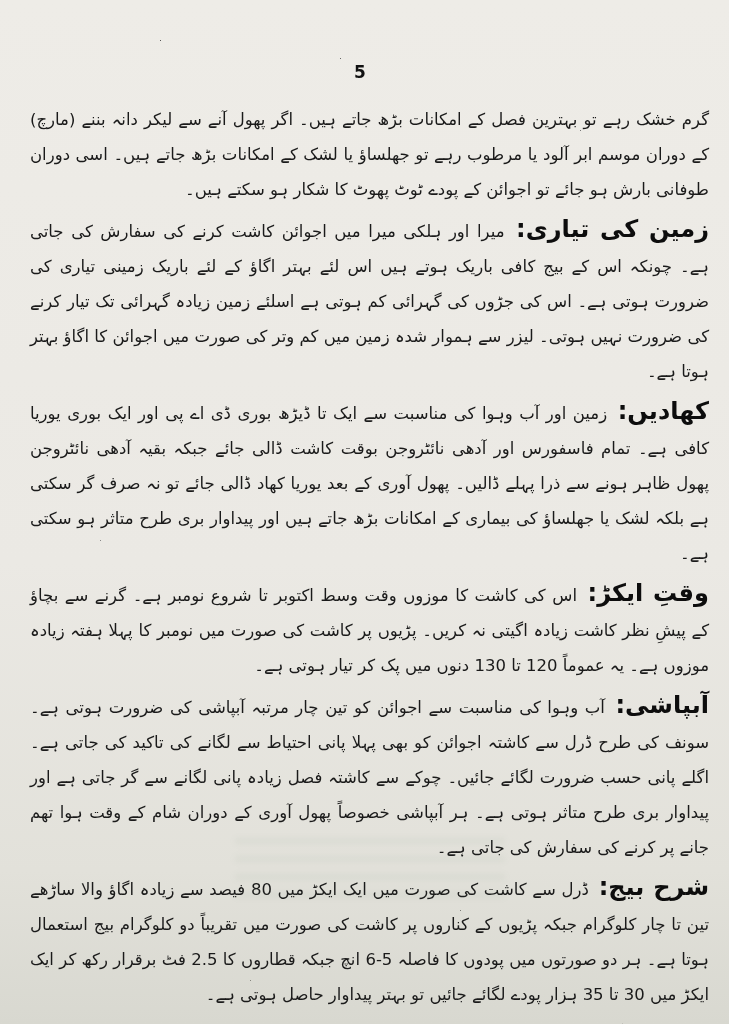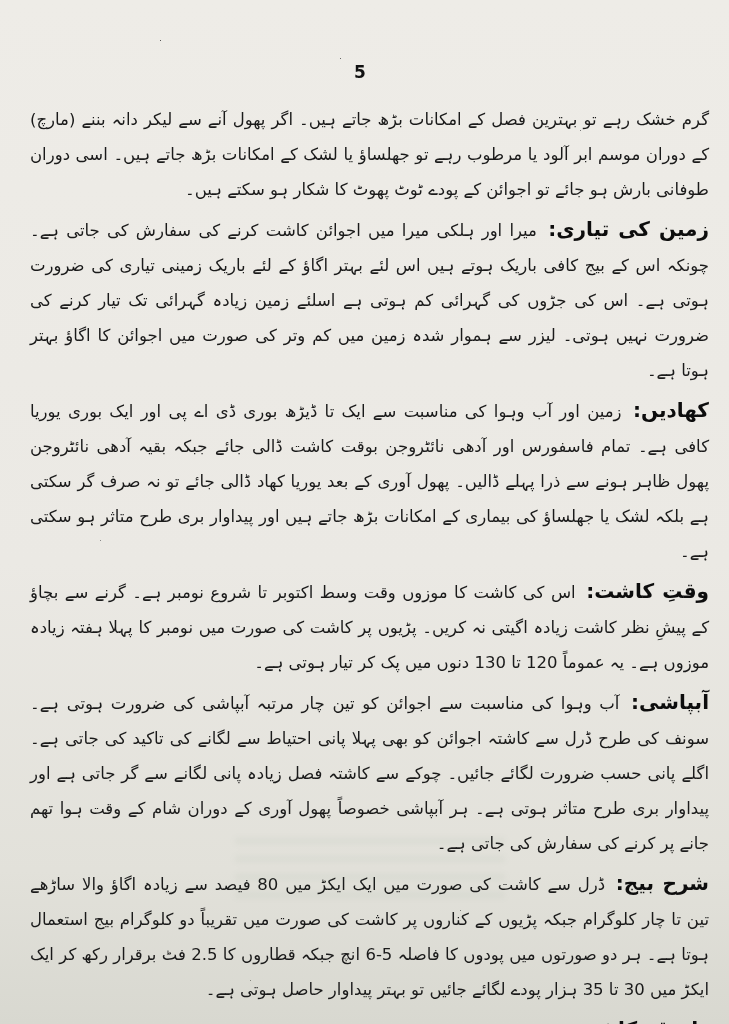--- a/index.html
+++ b/index.html
@@ -24,21 +24,21 @@
     position:absolute;top:102px;right:20px;left:30px;
     direction:rtl;
     text-align:justify;
     font-size:16.5px;
     line-height:35px;
   }
   p.para{margin:0 0 5px 0;}
   p.intro{}
   .heading{
     font-weight:bold;
-    font-size:20px;
+    font-size:24px;
     color:#0d0d0d;
     padding-left:4px;
   }
   .body-text{color:#1a1a1a;}
   .showthrough{
     position:absolute;top:836px;left:235px;width:270px;height:62px;
     background:repeating-linear-gradient(0deg,
       rgba(110,140,115,.55) 0 6px, rgba(0,0,0,0) 6px 18px);
     filter:blur(3px);
     opacity:.14;
@@ -54,21 +54,21 @@
   <div class="page-number">5</div>
 
   <div class="content">
 
     <p class="para intro"><span class="body-text">گرم خشک رہے تو بہترین فصل کے امکانات بڑھ جاتے ہیں۔ اگر پھول آنے سے لیکر دانہ بننے (مارچ) کے دوران موسم ابر آلود یا مرطوب رہے تو جھلساؤ یا لشک کے امکانات بڑھ جاتے ہیں۔ اسی دوران طوفانی بارش ہو جائے تو اجوائن کے پودے ٹوٹ پھوٹ کا شکار ہو سکتے ہیں۔</span></p>
 
     <p class="para"><strong class="heading">زمین کی تیاری:</strong> <span class="body-text">میرا اور ہلکی میرا میں اجوائن کاشت کرنے کی سفارش کی جاتی ہے۔ چونکہ اس کے بیج کافی باریک ہوتے ہیں اس لئے بہتر اگاؤ کے لئے باریک زمینی تیاری کی ضرورت ہوتی ہے۔ اس کی جڑوں کی گہرائی کم ہوتی ہے اسلئے زمین زیادہ گہرائی تک تیار کرنے کی ضرورت نہیں ہوتی۔ لیزر سے ہموار شدہ زمین میں کم وتر کی صورت میں اجوائن کا اگاؤ بہتر ہوتا ہے۔</span></p>
 
     <p class="para"><strong class="heading">کھادیں:</strong> <span class="body-text">زمین اور آب وہوا کی مناسبت سے ایک تا ڈیڑھ بوری ڈی اے پی اور ایک بوری یوریا کافی ہے۔ تمام فاسفورس اور آدھی نائٹروجن بوقت کاشت ڈالی جائے جبکہ بقیہ آدھی نائٹروجن پھول ظاہر ہونے سے ذرا پہلے ڈالیں۔ پھول آوری کے بعد یوریا کھاد ڈالی جائے تو نہ صرف گر سکتی ہے بلکہ لشک یا جھلساؤ کی بیماری کے امکانات بڑھ جاتے ہیں اور پیداوار بری طرح متاثر ہو سکتی ہے۔</span></p>
 
-    <p class="para"><strong class="heading">وقتِ کاشت:</strong> <span class="body-text">اس کی کاشت کا موزوں وقت وسط اکتوبر تا شروع نومبر ہے۔ گرنے سے بچاؤ کے پیشِ نظر کاشت زیادہ اگیتی نہ کریں۔ پڑیوں پر کاشت کی صورت میں نومبر کا پہلا ہفتہ زیادہ موزوں ہے۔ یہ عموماً 120 تا 130 دنوں میں پک کر تیار ہوتی ہے۔</span></p>
+    <p class="para"><strong class="heading">وقتِ ایکڑ:</strong> <span class="body-text">اس کی کاشت کا موزوں وقت وسط اکتوبر تا شروع نومبر ہے۔ گرنے سے بچاؤ کے پیشِ نظر کاشت زیادہ اگیتی نہ کریں۔ پڑیوں پر کاشت کی صورت میں نومبر کا پہلا ہفتہ زیادہ موزوں ہے۔ یہ عموماً 120 تا 130 دنوں میں پک کر تیار ہوتی ہے۔</span></p>
 
     <p class="para"><strong class="heading">آبپاشی:</strong> <span class="body-text">آب وہوا کی مناسبت سے اجوائن کو تین چار مرتبہ آبپاشی کی ضرورت ہوتی ہے۔ سونف کی طرح ڈرل سے کاشتہ اجوائن کو بھی پہلا پانی احتیاط سے لگانے کی تاکید کی جاتی ہے۔ اگلے پانی حسب ضرورت لگائے جائیں۔ چوکے سے کاشتہ فصل زیادہ پانی لگانے سے گر جاتی ہے اور پیداوار بری طرح متاثر ہوتی ہے۔ ہر آبپاشی خصوصاً پھول آوری کے دوران شام کے وقت ہوا تھم جانے پر کرنے کی سفارش کی جاتی ہے۔</span></p>
 
     <p class="para"><strong class="heading">شرح بیج:</strong> <span class="body-text">ڈرل سے کاشت کی صورت میں ایک ایکڑ میں 80 فیصد سے زیادہ اگاؤ والا ساڑھے تین تا چار کلوگرام جبکہ پڑیوں کے کناروں پر کاشت کی صورت میں تقریباً دو کلوگرام بیج استعمال ہوتا ہے۔ ہر دو صورتوں میں پودوں کا فاصلہ 5-6 انچ جبکہ قطاروں کا 2.5 فٹ برقرار رکھ کر ایک ایکڑ میں 30 تا 35 ہزار پودے لگائے جائیں تو بہتر پیداوار حاصل ہوتی ہے۔</span></p>
 
     <p class="para"><strong class="heading">طریقہ کاشت:</strong> </p>
 
   </div>
 
   <div class="showthrough"></div>

